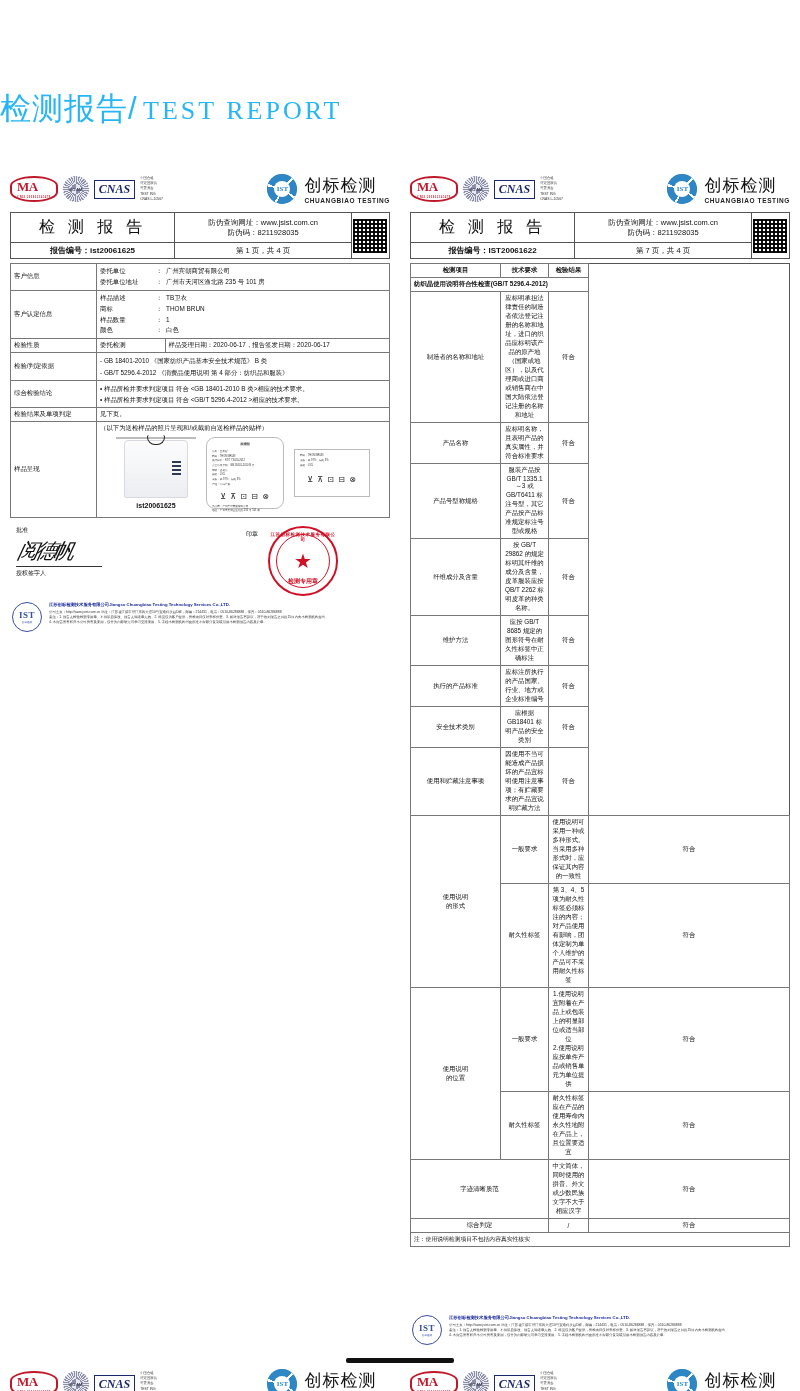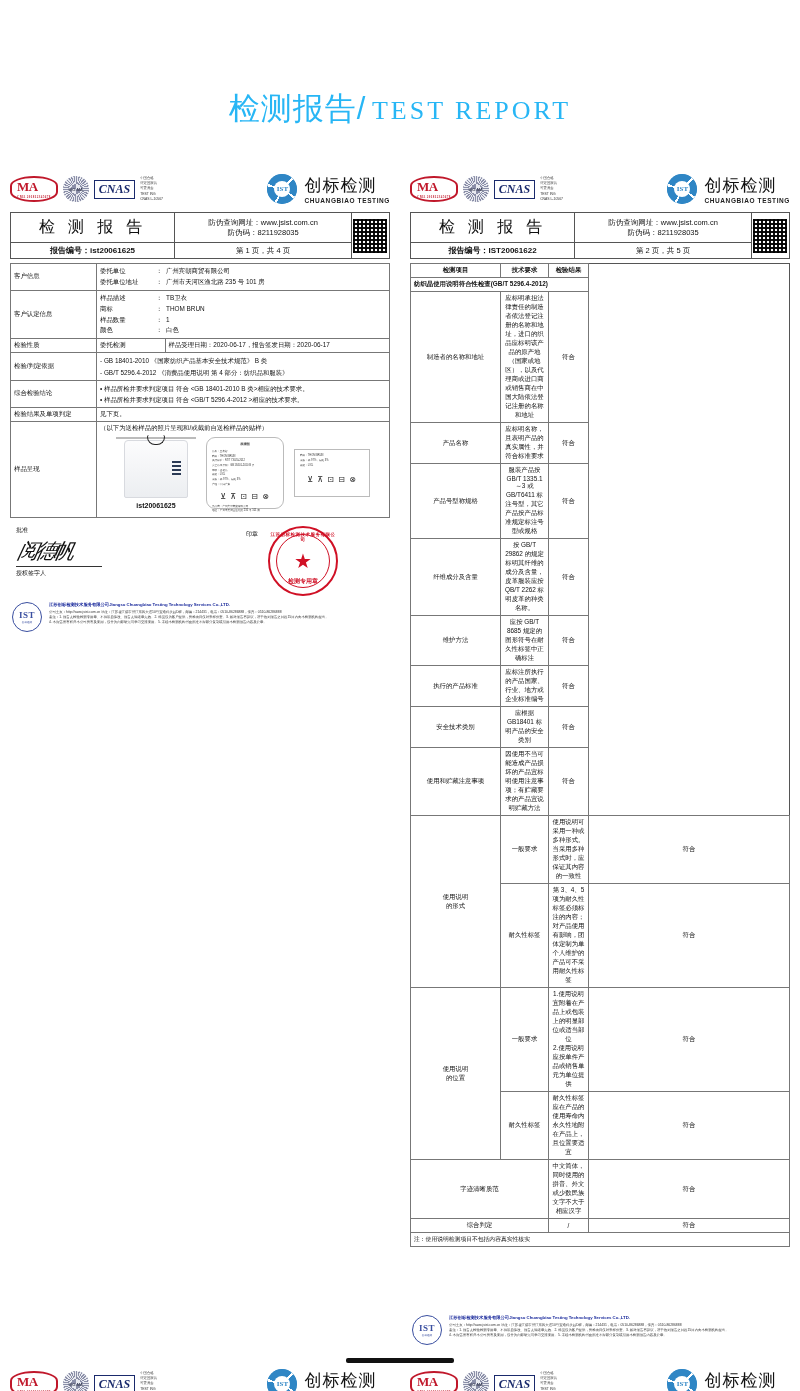--- a/index.html
+++ b/index.html
@@ -6,21 +6,21 @@
   html, body { margin:0; padding:0; }
   body {
     width: 800px; height: 1391px;
     background: #ffffff;
     font-family: "Liberation Sans", "DejaVu Sans", sans-serif;
     color: #111;
     position: relative;
     overflow: hidden;
   }
   .page-title {
-    text-align: center;
+    text-align: left;
     padding-top: 88px;
     color: #27b6f5;
     letter-spacing: 1px;
   }
   .page-title .cn { font-size: 31px; font-family: "DejaVu Sans", sans-serif; }
   .page-title .sep { font-size: 31px; }
   .page-title .en { font-size: 26px; font-family: "Liberation Serif", serif; letter-spacing: 3px; }
 
   .grid {
     position: absolute;
@@ -398,21 +398,21 @@
         <td>
           <div>防伪查询网址：www.jsist.com.cn</div>
           <div>防伪码：8211928035</div>
         </td>
         <td class="qrcell" rowspan="2">
               <div class="qr"></div>
             </td>
       </tr>
       <tr>
         <td class="num"><span>报告编号：</span><span>IST20061622</span></td>
-        <td>第 2 页，共 5 页</td>
+        <td>第 7 页，共 4 页</td>
       </tr>
     </tbody>
       </table>
 
     <table class="ct">
       <tbody>
           <tr>
         <th class="ctr" style="width:90px">检测项目</th>
         <th class="ctr">技术要求</th>
         <th class="ctr" style="width:40px">检验结果</th>

